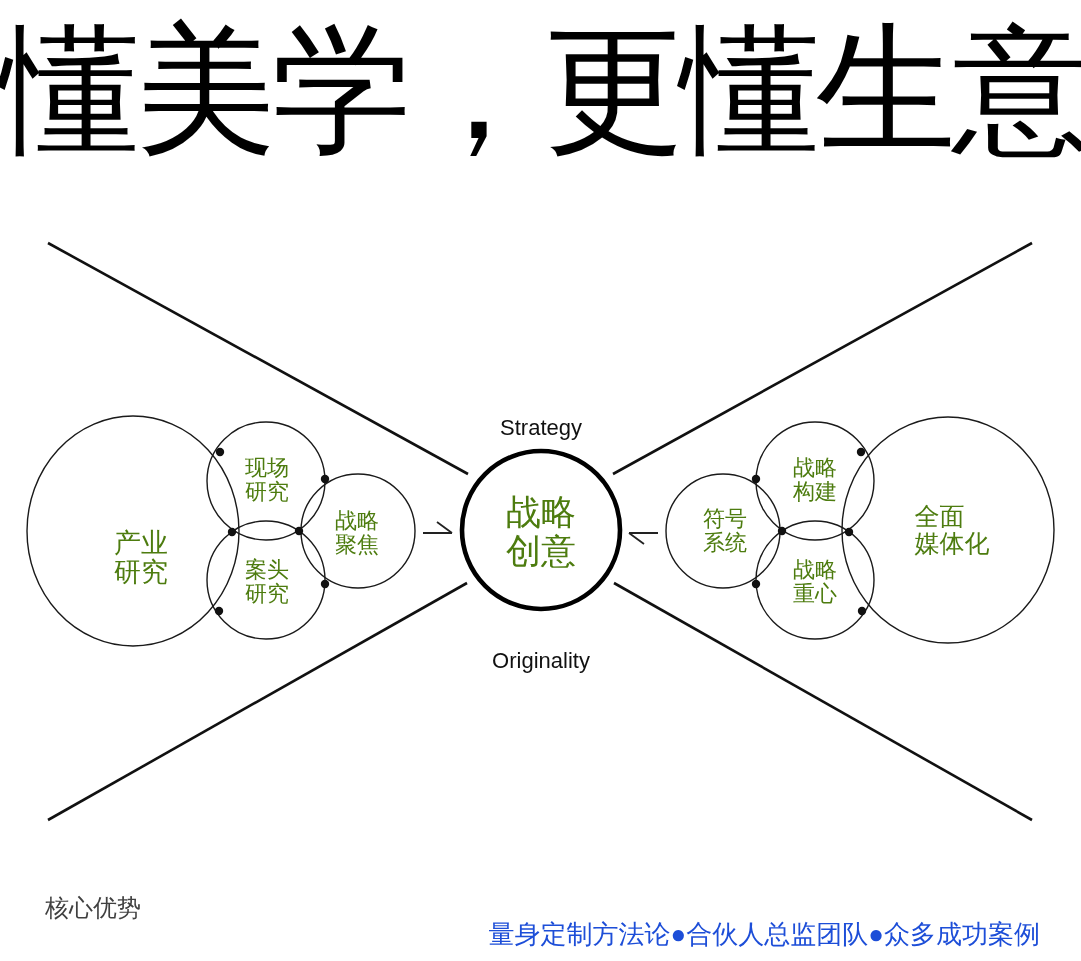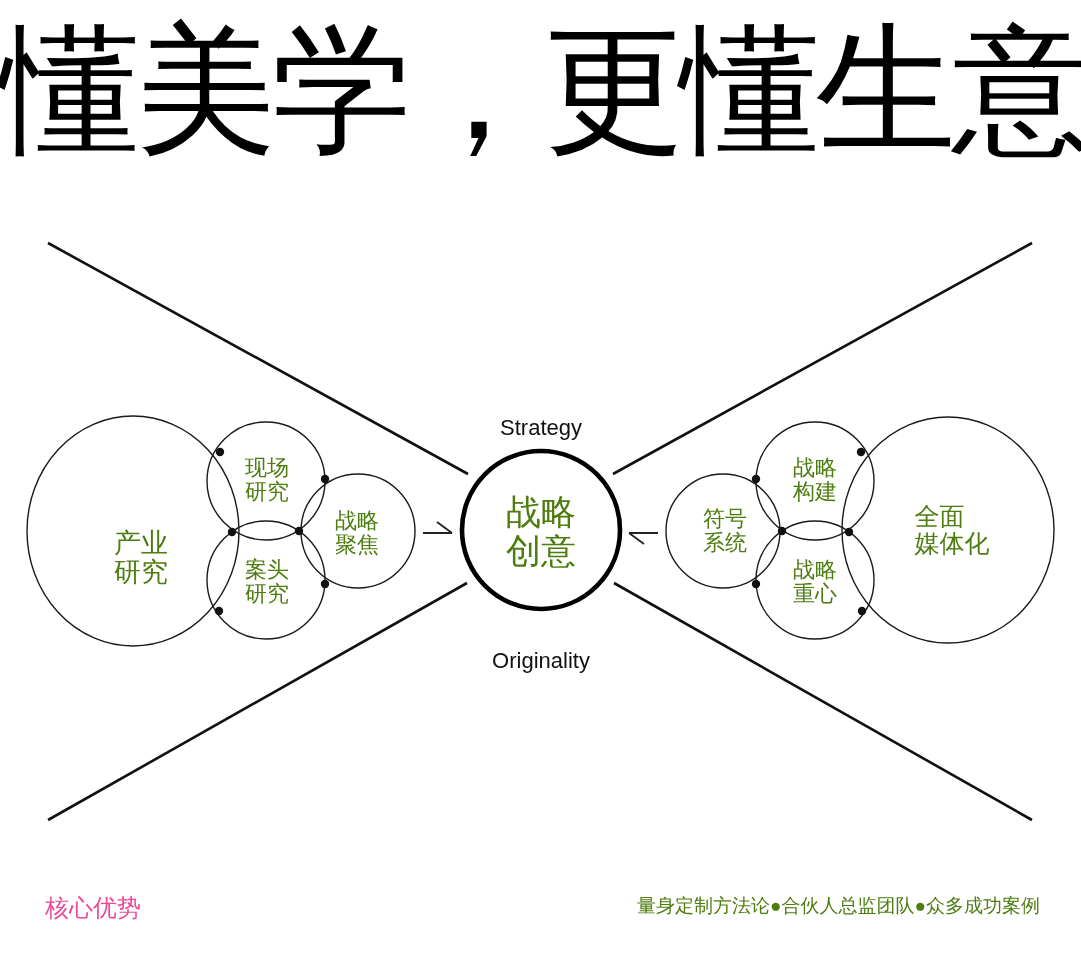--- a/index.html
+++ b/index.html
@@ -57,29 +57,29 @@
     color: #111111;
     white-space: nowrap;
   }
   .caption-top    { left: 541px; top: 428px; }
   .caption-bottom { left: 541px; top: 631px; margin-top: 30px; }
   .footer-left {
     position: absolute;
     left: 45px;
     top: 892px;
     font-size: 24px;
-    color: #ec4899;
+    color: #404040;
     white-space: nowrap;
   }
   .footer-right {
     position: absolute;
     right: 41px;
-    top: 893px;
-    font-size: 19px;
-    color: #4d7c0f;
+    top: 917px;
+    font-size: 26px;
+    color: #1d4ed8;
     white-space: nowrap;
   }
 </style>
 </head>
 <body>
 
 <div class="page">
 
   <h1 class="title">懂美学，更懂生意</h1>
 

